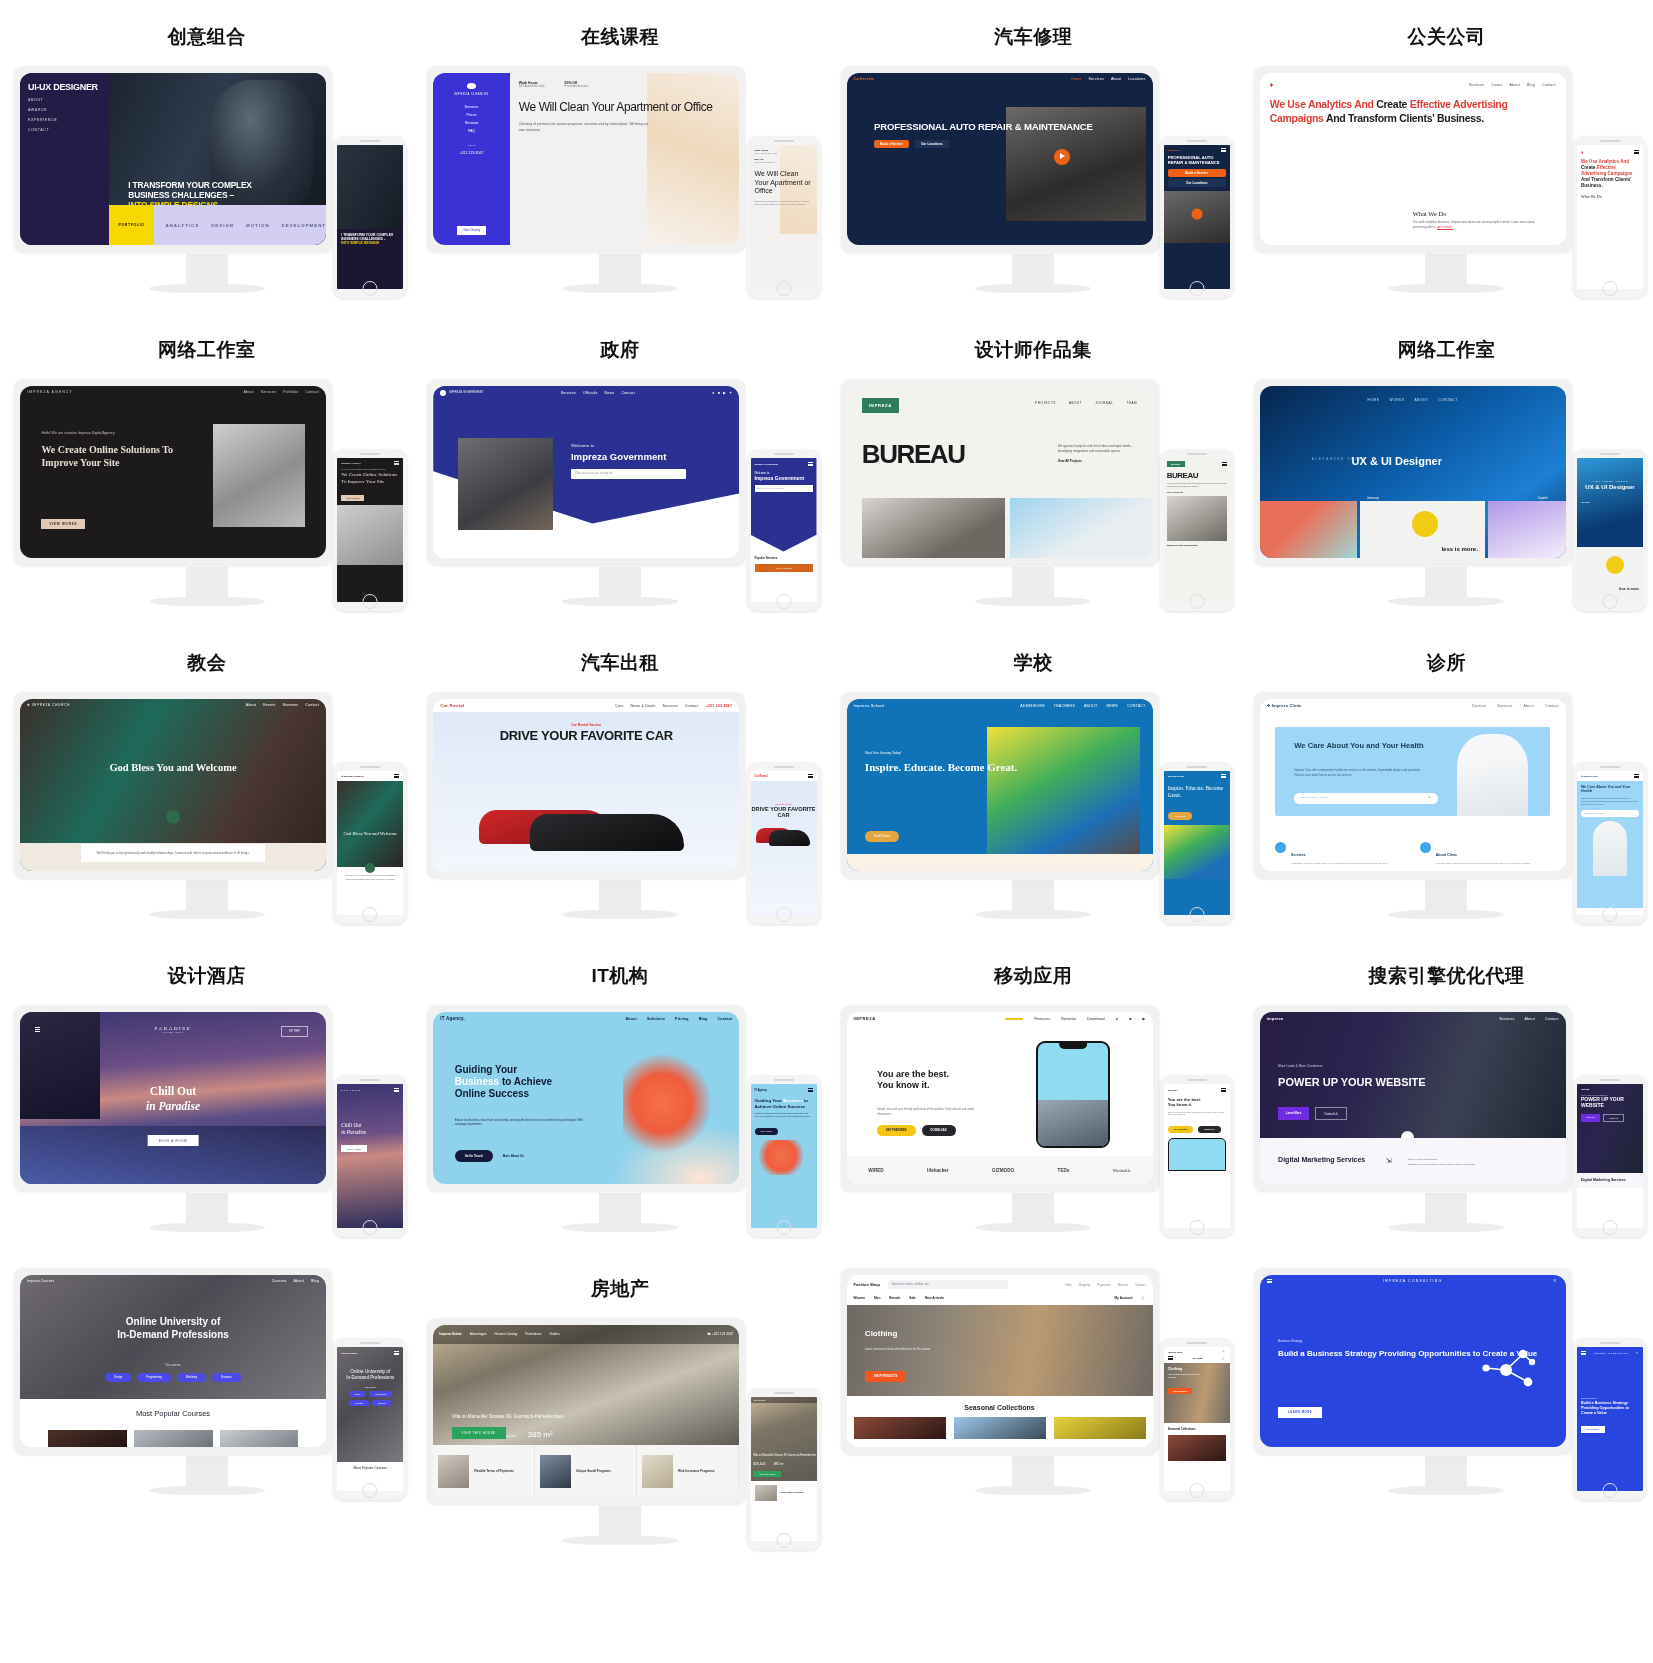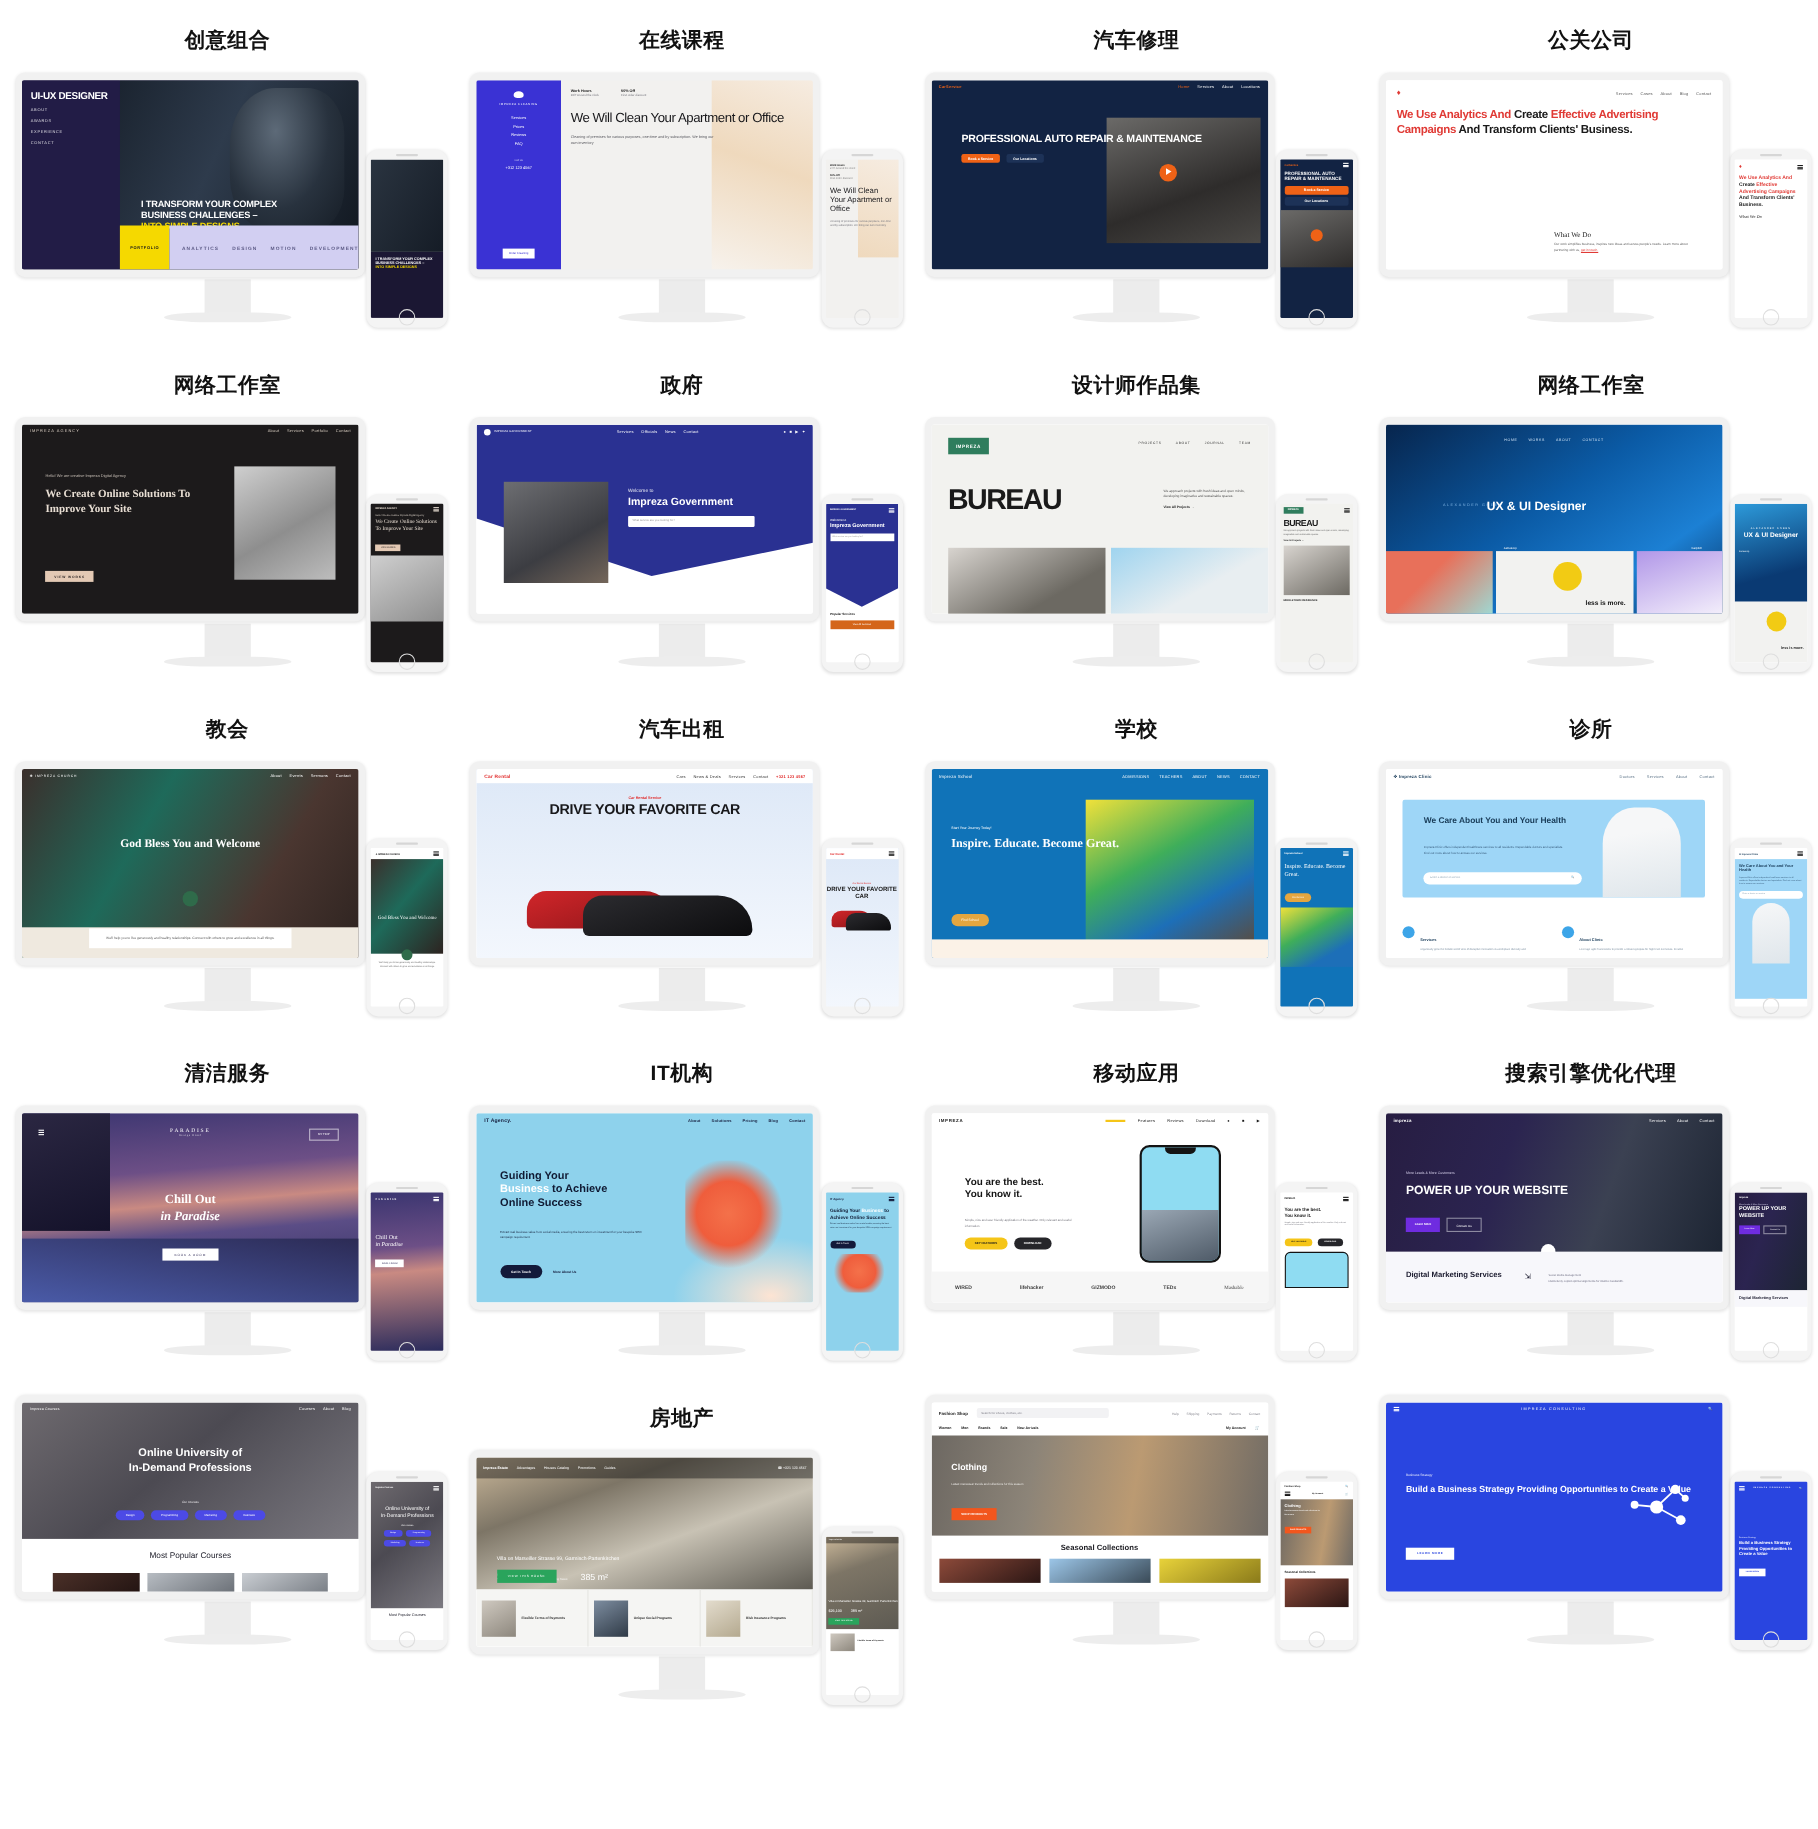--- a/index.html
+++ b/index.html
@@ -17,21 +17,21 @@
     padding-top:24px; color:#111;
   }
   
   .stage { position:relative; width:100%; height:240px; margin-top:12px; }
   .monitor {
     position:absolute; left:14px; top:4px; width:318px;
     background:#f1f1f1; border-radius:9px; padding:7px 6px 7px 6px;
     box-shadow:0 1px 3px rgba(0,0,0,.10);
   }
   .screen { width:100%; height:172px; overflow:hidden; position:relative;
-            background:#fff; border-radius:2px; }
+            background:#fff; border-radius:12px; }
   .neck { position:absolute; left:50%; transform:translateX(-50%); top:192px;
           width:42px; height:32px; background:#ececec; }
   .base { position:absolute; left:50%; transform:translateX(-50%); top:222px;
           width:116px; height:9px; background:#ededed; border-radius:50%/70%; }
   .phone {
     position:absolute; right:6px; top:74px; width:74px; height:162px;
     background:#f4f4f4; border-radius:11px; padding:9px 4px;
     box-shadow:0 1px 3px rgba(0,0,0,.12); z-index:3;
   }
   .phone:before { content:""; position:absolute; left:50%; top:4px;
@@ -887,21 +887,21 @@
             <div style="font-size:1.9px;color:#3b6080;line-height:1.6;margin-top:3px">Impreza Clinic offers independent healthcare services to all residents. Dependable doctors and specialists. Find out more about how to access our services.</div>
             <div style="background:#fff;border-radius:4px;height:7px;margin-top:4px;font-size:1.9px;color:#8fa5b5;padding:2.2px 3px">Enter a doctor or service</div>
             <div style="height:46%;margin-top:4px;background:linear-gradient(170deg,#f6f7f8,#dfe6eb);border-radius:22px 22px 0 0;width:58%;margin-left:auto;margin-right:auto"></div>
           </div>
         </div>
       </div>
     </div>
   </div>
 
   <div class="cell">
-    <div class="cell-title">清洁服务</div>
+    <div class="cell-title">设计酒店</div>
     <div class="stage">
       <div class="neck"></div>
       <div class="base"></div>
       <div class="monitor">
         <div class="screen">
           <div class="t13">
             <div style="position:absolute;left:0;top:0;width:26%;height:62%;background:linear-gradient(160deg,#2b2742,#14122a)"></div>
             <div style="position:absolute;left:0;bottom:0;width:100%;height:34%;background:linear-gradient(10deg,#4a5ba8,#2c2b55)"></div>
             <span class="burger" style="position:absolute;left:5%;top:9%;color:#fff">
                 <i></i>

